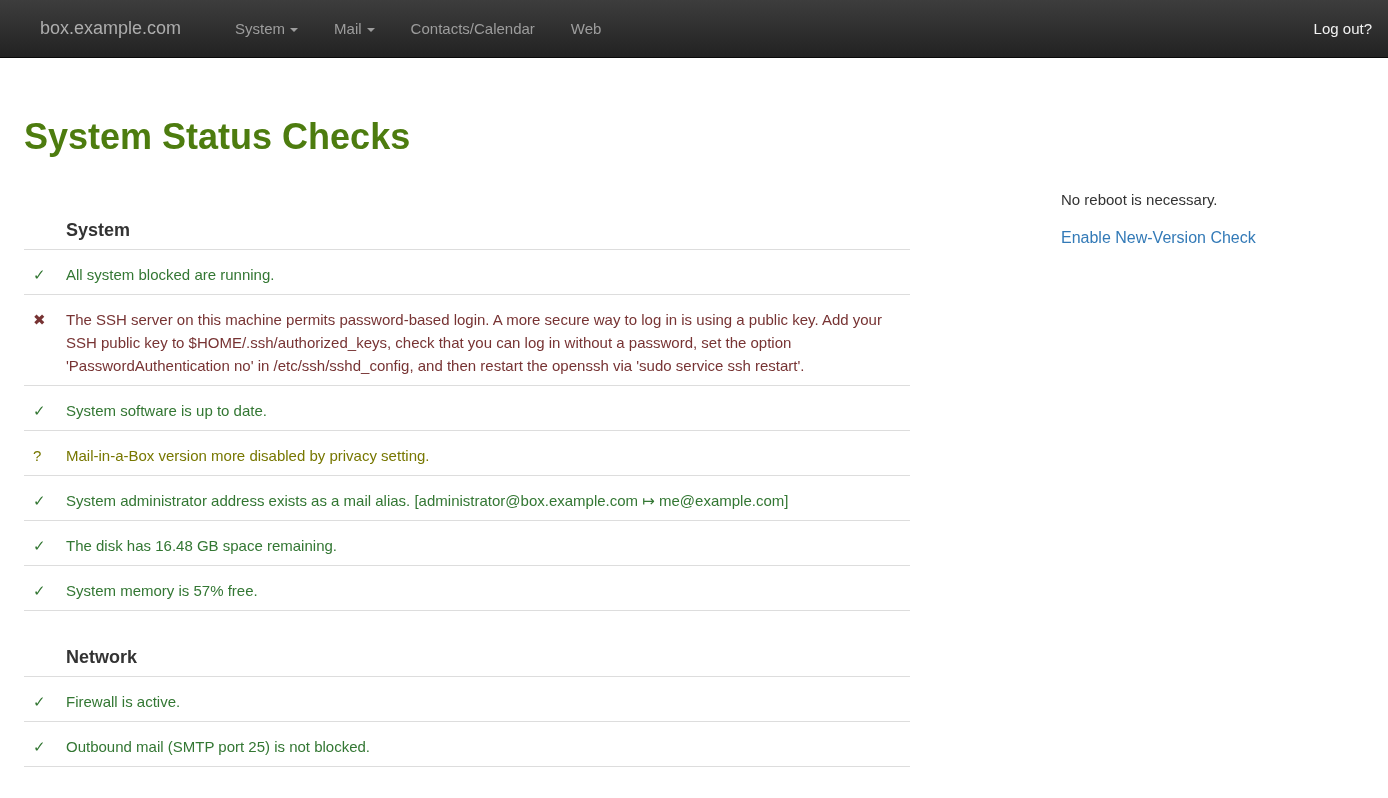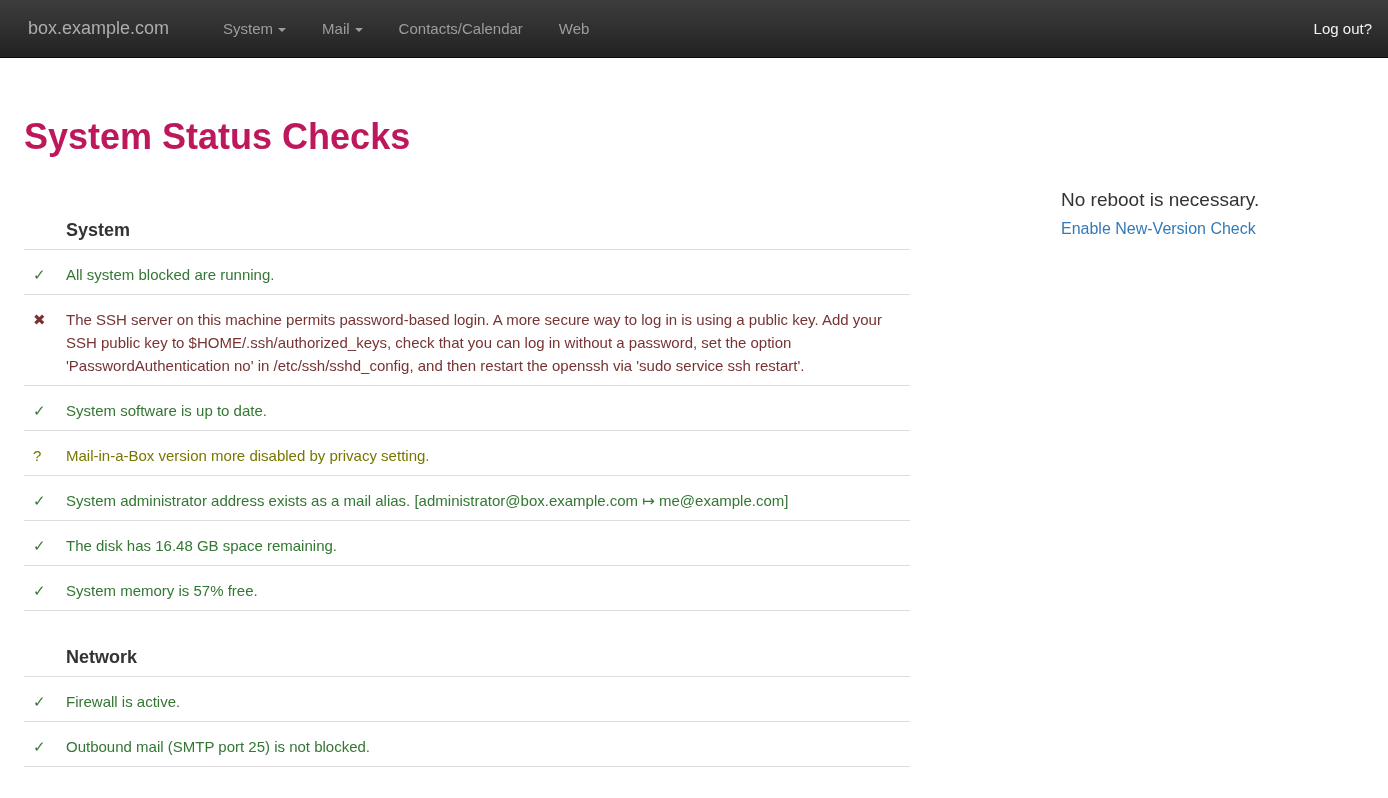--- a/index.html
+++ b/index.html
@@ -15,21 +15,21 @@
   .navbar {
     position: absolute; left: 0; top: 0;
     width: 1388px; height: 58px;
     background: linear-gradient(to bottom, #3d3d3d 0%, #222222 100%);
     border-bottom: 1px solid #090909;
     display: flex; align-items: center;
   }
   .navbar-brand {
     color: #adadad;
     font-size: 18px;
-    padding-left: 28px;
+    padding-left: 40px;
     margin-right: 36px;
     text-decoration: none;
     cursor: pointer;
   }
   .nav-item {
     color: #9d9d9d;
     font-size: 15px;
     padding: 0 18px;
     height: 58px;
     line-height: 58px;
@@ -56,21 +56,21 @@
     cursor: pointer;
     margin-left: 44px;
   }
 
   
   .page-title {
     position: absolute;
     left: 24px; top: 117px;
     font-size: 36px;
     font-weight: bold;
-    color: #be185d;
+    color: #4d7c0f;
     line-height: 40px;
   }
 
   
   .checks-table {
     position: absolute;
     left: 24px; top: 210px;
     width: 886px;
     font-size: 15px;
   }
@@ -102,23 +102,23 @@
   .status-error   { color: var(--error-color, #773333); }
   .status-warning { color: var(--warning-color, #777700); }
 
   
   .side-panel {
     position: absolute;
     left: 1061px; top: 190px;
     width: 312px;
   }
   .reboot-status {
-    font-size: 19px;
+    font-size: 15px;
     line-height: 19px;
-    margin-bottom: 10px;
+    margin-bottom: 19px;
     color: #333;
   }
   .enable-link {
     display: inline-block;
     font-size: 16px;
     line-height: 20px;
     color: var(--link-color, #337ab7);
     text-decoration: none;
     cursor: pointer;
   }

